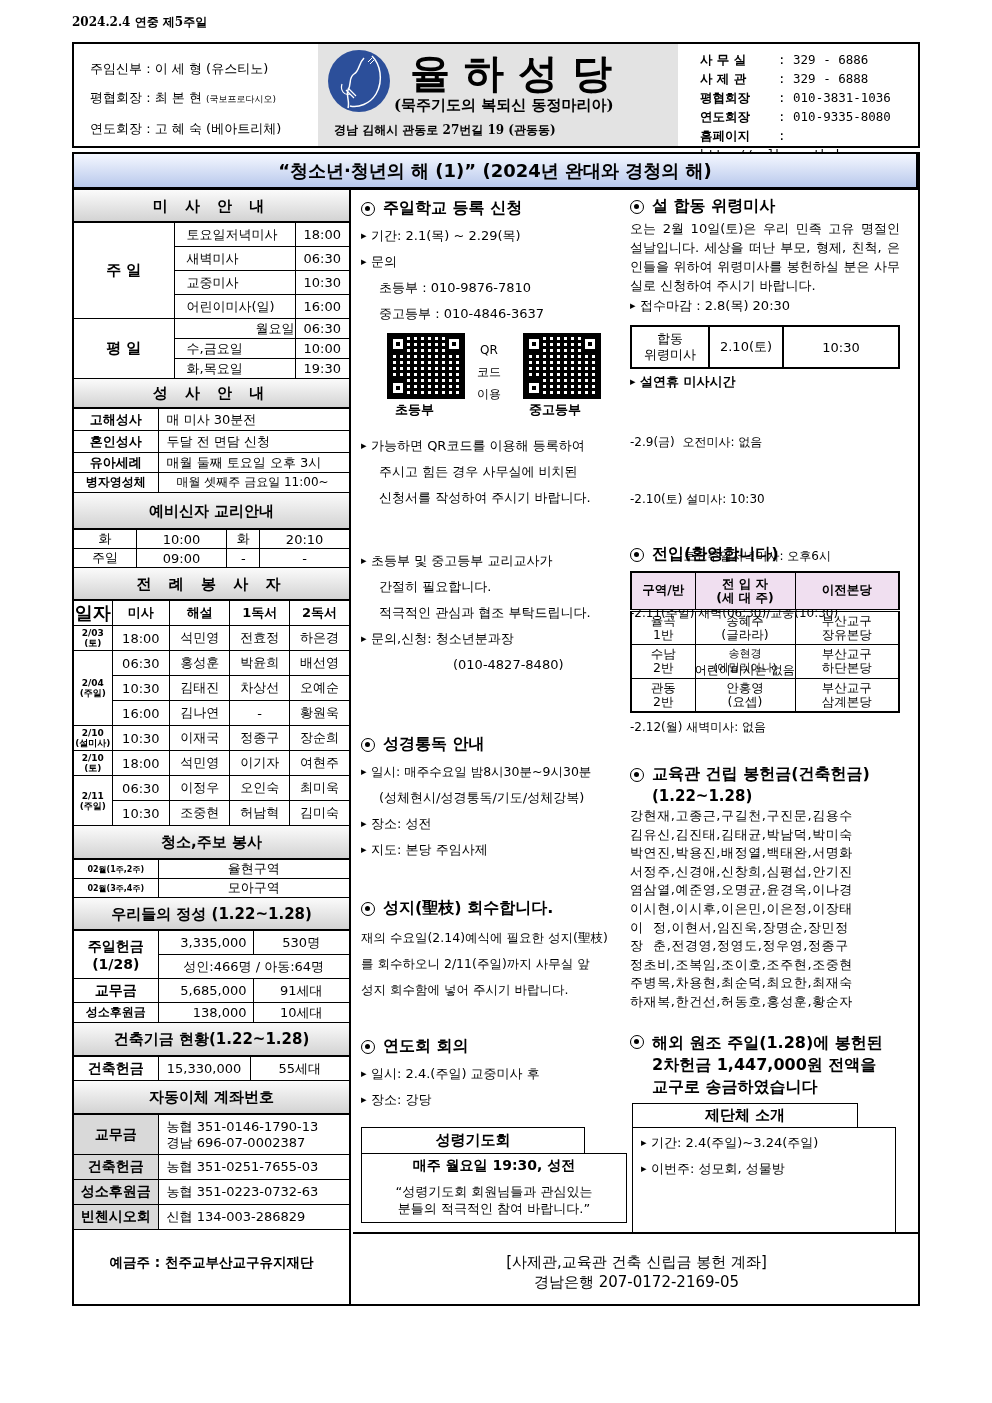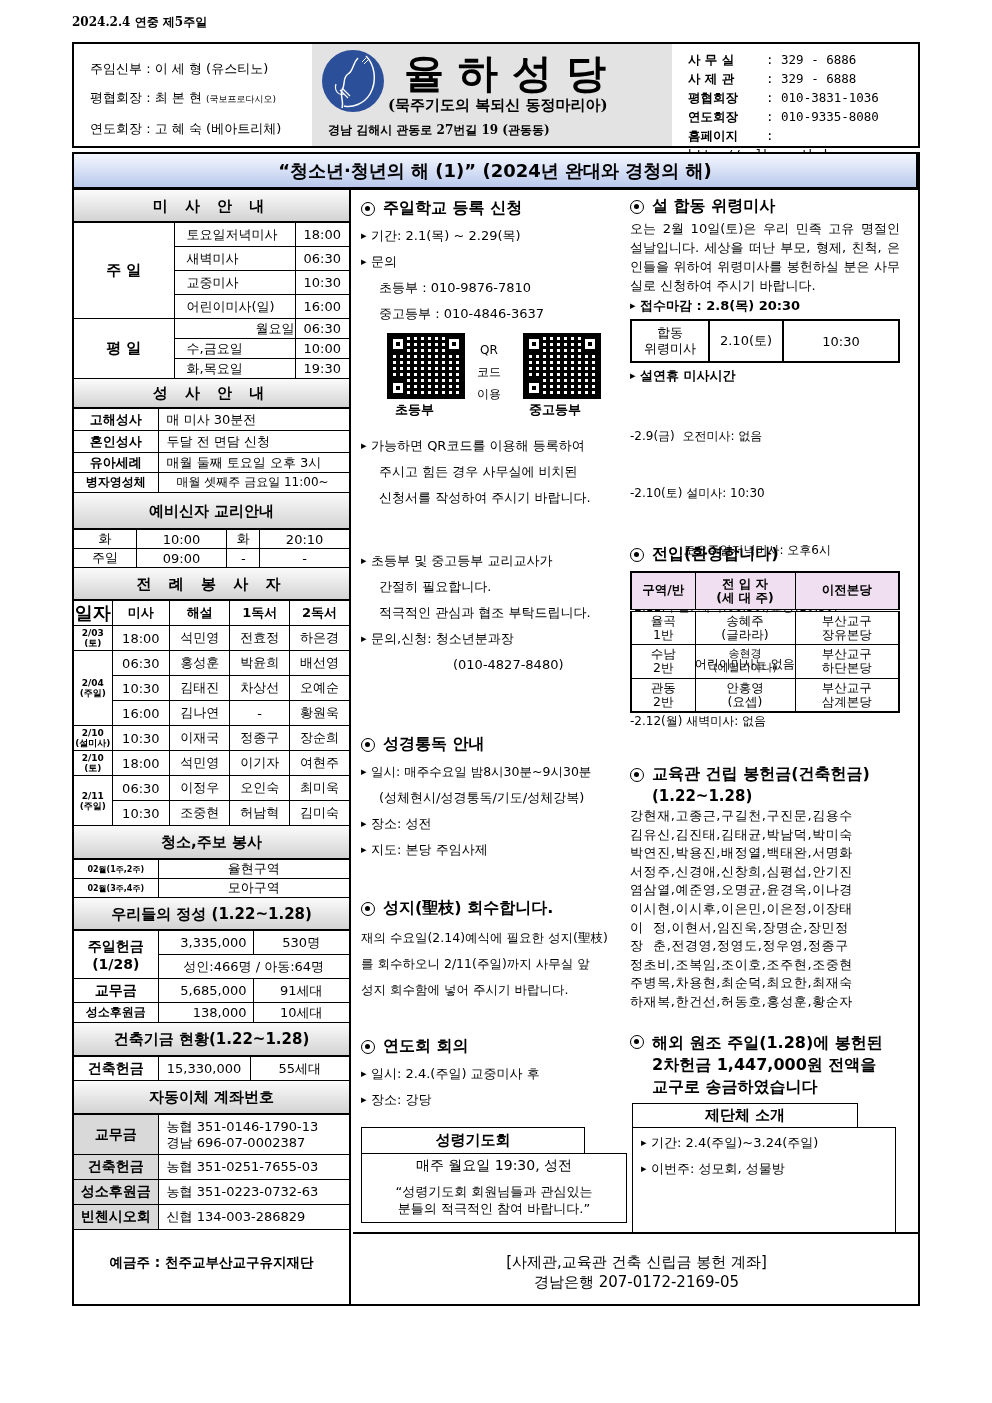--- a/index.html
+++ b/index.html
@@ -1,18 +1,18 @@
 <!DOCTYPE html>
 <html><head>
 <meta charset="utf-8">
 <style>
   * { box-sizing: border-box; margin: 0; padding: 0; }
   body { width: 992px; height: 1403px; background: #fff; font-family: "DejaVu Sans", sans-serif; color: #000; position: relative; overflow: hidden; }
   .date-line { position: absolute; left: 72px; top: 14px; font-size: 12px; font-weight: bold; font-family: "DejaVu Serif", serif; }
-  .header { position: absolute; left: 72px; top: 42px; width: 848px; height: 106px; border: 2px solid #000; display: flex; }
+  .header { position: absolute; left: 72px; top: 42px; width: 848px; height: 106px; border: 2px solid #000; display: flex; gap: 6px; }
   .h-left { width: 238px; padding: 10px 0 0 16px; font-size: 13px; line-height: 29px; }
   .h-left .row { white-space: nowrap; }
   .h-left .small { font-size: 9px; }
   .h-center { width: 360px; background: #e3e3e3; position: relative; }
   .logo { position: absolute; left: 10px; top: 6px; width: 62px; height: 62px; border-radius: 50%; background: #2c4f9a; overflow: hidden; }
   .church-name { position: absolute; left: 92px; top: 2px; font-size: 40px; font-weight: bold; letter-spacing: 14px; }
   .church-sub { position: absolute; left: 76px; top: 52px; font-size: 15px; font-weight: bold; font-family: "DejaVu Serif", serif; }
   .church-addr { position: absolute; left: 16px; top: 78px; font-size: 12px; font-weight: bold; font-family: "DejaVu Serif", serif; }
   .h-right { flex: 1; padding: 6px 0 0 16px; font-size: 12.5px; line-height: 19px; font-family: "DejaVu Sans Mono", monospace; }
   .h-right .lab { display: inline-block; width: 78px; font-weight: bold; font-family: "DejaVu Sans", sans-serif; }
@@ -380,37 +380,37 @@
           <span>연도회 회의</span>
         </div>
       <div style="margin-top:4px">
         <div class="li arrow">일시: 2.4.(주일) 교중미사 후</div>
         <div class="li arrow">장소: 강당</div>
       </div>
     </div>
 
     <div class="tab-title" style="left:8px;top:937px;width:224px;height:26px;line-height:24px;">성령기도회</div>
     <div class="tab-box" style="left:8px;top:963px;width:266px;height:70px;text-align:center;">
-      <div style="font-weight:normal;font-size:14px;margin-top:3px">매주 월요일 19:30, 성전</div>
+      <div style="font-weight:bold;font-size:14px;margin-top:3px">매주 월요일 19:30, 성전</div>
       <div style="font-size:13px;line-height:17px;margin-top:8px">
         <div>“성령기도회 회원님들과 관심있는</div>
         <div>분들의 적극적인 참여 바랍니다.”</div>
       </div>
     </div>
   </div>
 
   <div class="col-right">
     <div style="position:absolute;left:4px;top:6px;width:270px">
       <div class="sec-title">
           <span class="bullet-ico"></span>
           <span>설 합동 위령미사</span>
         </div>
       <div style="font-size:13px;line-height:19px;text-align:justify;margin-top:2px">오는 2월 10일(토)은 우리 민족 고유 명절인 설날입니다. 세상을 떠난 부모, 형제, 친척, 은인들을 위하여 위령미사를 봉헌하실 분은 사무실로 신청하여 주시기 바랍니다.</div>
-      <div class="li arrow" style="font-weight:bold;line-height:22px">접수마감 : 2.8(목) 20:30</div>
-      <table style="border:2px solid #4c1d95;margin-top:2px;">
+      <div class="li arrow" style="font-weight:normal;line-height:22px">접수마감 : 2.8(목) 20:30</div>
+      <table style="border:2px solid #4c1d95;margin-top:8px;">
         <tbody>
             <tr style="height:42px">
           <td style="width:78px;border-width:2px;font-size:13px;line-height:16px;white-space:pre-line">합동
 위령미사</td>
           <td style="width:74px;border-width:2px;font-size:13px">2.10(토)</td>
           <td style="border-width:2px;font-size:13px">10:30</td>
         </tr>
       </tbody>
         </table>
       <div class="li arrow" style="font-weight:bold;line-height:26px">설연휴 미사시간</div>

